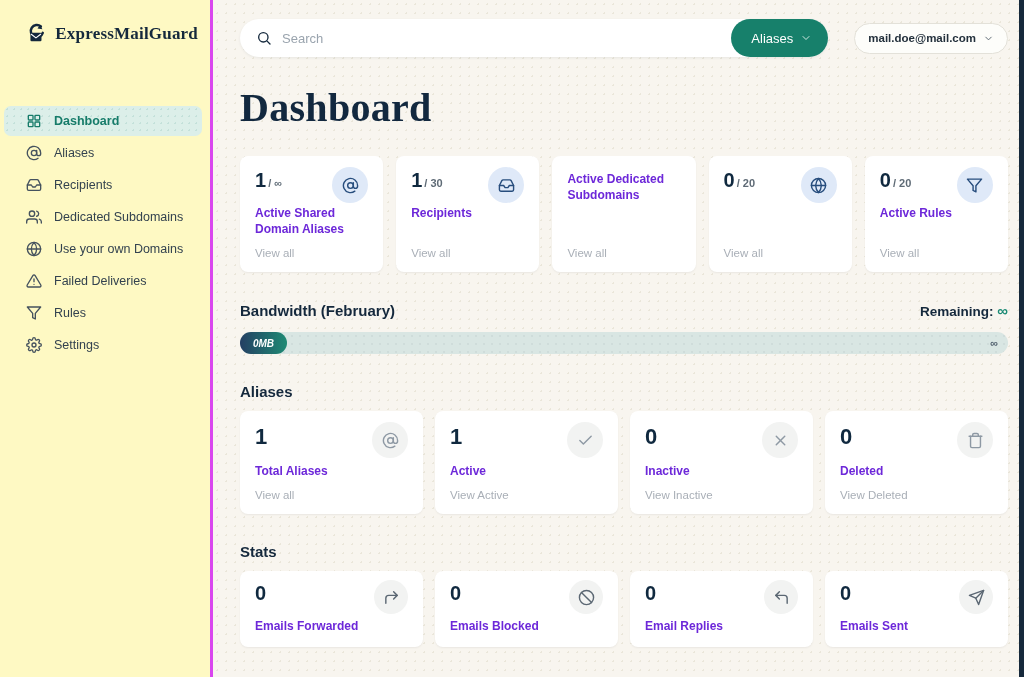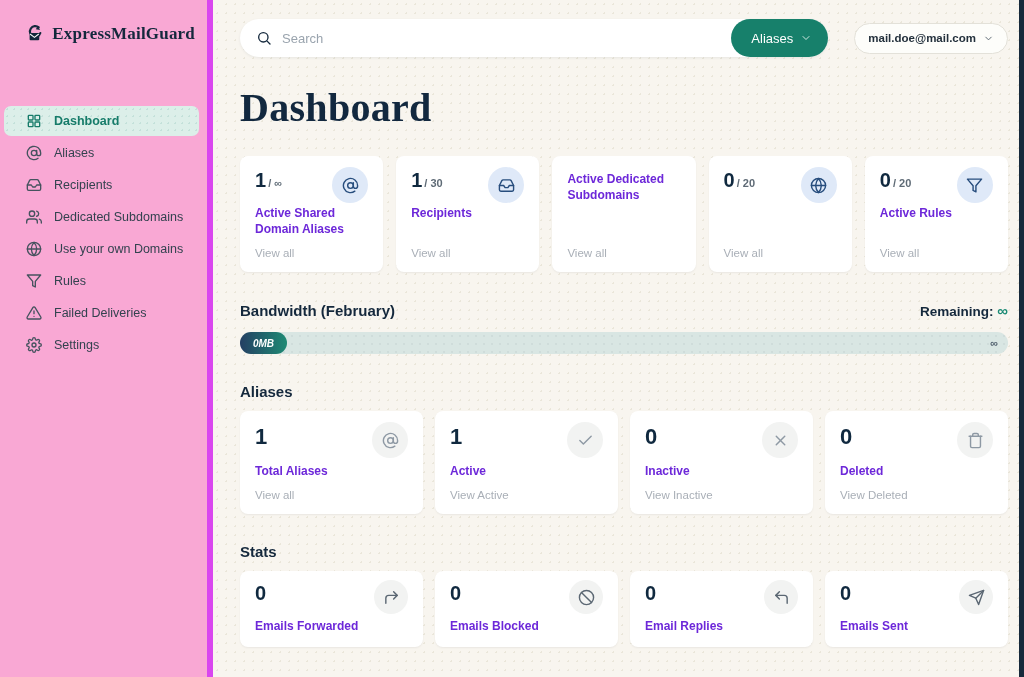--- a/index.html
+++ b/index.html
@@ -1,21 +1,21 @@
 <!DOCTYPE html>
 <html><head>
 <meta charset="utf-8">
 <style>
   * { margin:0; padding:0; box-sizing:border-box; }
   html,body { width:1024px; height:677px; overflow:hidden; background:#f8f5ef;
               font-family:"Liberation Sans", sans-serif; }
   .app { display:flex; width:1024px; height:677px; position:relative; }
 
   
-  .sidebar { width:213px; min-width:213px; background:#f9a8d4; border-right:6px solid #d946ef; height:100%; }
+  .sidebar { width:213px; min-width:213px; background:#fef9c3; border-right:3px solid #d946ef; height:100%; }
   .logo { display:flex; align-items:center; gap:8px; padding:16px 12px 12px 24px; }
   .logo-text { font-family:"Liberation Serif", serif; font-weight:bold; font-size:17px; color:#14283c; letter-spacing:.2px; }
   .nav { margin-top:42px; display:flex; flex-direction:column; gap:1px; }
   .nav-item { display:flex; align-items:center; gap:12px; height:30px; padding-left:22px;
               margin:0 8px 1px 4px; border-radius:7px; color:#33424f; font-size:12.5px; font-weight:500; cursor:pointer; }
   .nav-item svg { width:16px; height:16px; stroke:#45525e; }
   .nav-item.active { background:#dcefe9; color:#177c6a; font-weight:600;
       background-image:radial-gradient(rgba(23,124,106,.12) 1px, transparent 1px); background-size:7px 7px; }
   .nav-item.active svg { stroke:#177c6a; }
 
@@ -127,31 +127,31 @@
       <div class="nav-item">
         <svg viewBox="0 0 24 24">
             <circle cx="12" cy="12" r="10"></circle>
             <line x1="2" y1="12" x2="22" y2="12"></line>
             <path d="M12 2a15.3 15.3 0 0 1 4 10 15.3 15.3 0 0 1-4 10 15.3 15.3 0 0 1-4-10 15.3 15.3 0 0 1 4-10z"></path>
           </svg>
         <span>Use your own Domains</span>
       </div>
       <div class="nav-item">
         <svg viewBox="0 0 24 24">
-            <polygon points="22 3 2 3 10 12.46 10 19 14 21 14 12.46 22 3"></polygon>
-          </svg>
-        <span>Rules</span>
-      </div>
-      <div class="nav-item">
-        <svg viewBox="0 0 24 24">
             <path d="M10.29 3.86 1.82 18a2 2 0 0 0 1.71 3h16.94a2 2 0 0 0 1.71-3L13.71 3.86a2 2 0 0 0-3.42 0z"></path>
             <line x1="12" y1="9" x2="12" y2="13"></line>
             <line x1="12" y1="17" x2="12.01" y2="17"></line>
           </svg>
         <span>Failed Deliveries</span>
+      </div>
+      <div class="nav-item">
+        <svg viewBox="0 0 24 24">
+            <polygon points="22 3 2 3 10 12.46 10 19 14 21 14 12.46 22 3"></polygon>
+          </svg>
+        <span>Rules</span>
       </div>
       <div class="nav-item">
         <svg viewBox="0 0 24 24">
             <circle cx="12" cy="12" r="3"></circle>
             <path d="M19.4 15a1.65 1.65 0 0 0 .33 1.82l.06.06a2 2 0 0 1-2.83 2.83l-.06-.06a1.65 1.65 0 0 0-1.82-.33 1.65 1.65 0 0 0-1 1.51V21a2 2 0 0 1-4 0v-.09A1.65 1.65 0 0 0 9 19.4a1.65 1.65 0 0 0-1.82.33l-.06.06a2 2 0 0 1-2.83-2.83l.06-.06a1.65 1.65 0 0 0 .33-1.82 1.65 1.65 0 0 0-1.51-1H3a2 2 0 0 1 0-4h.09A1.65 1.65 0 0 0 4.6 9a1.65 1.65 0 0 0-.33-1.82l-.06-.06a2 2 0 0 1 2.83-2.83l.06.06a1.65 1.65 0 0 0 1.82.33H9a1.65 1.65 0 0 0 1-1.51V3a2 2 0 0 1 4 0v.09a1.65 1.65 0 0 0 1 1.51 1.65 1.65 0 0 0 1.82-.33l.06-.06a2 2 0 0 1 2.83 2.83l-.06.06a1.65 1.65 0 0 0-.33 1.82V9a1.65 1.65 0 0 0 1.51 1H21a2 2 0 0 1 0 4h-.09a1.65 1.65 0 0 0-1.51 1z"></path>
           </svg>
         <span>Settings</span>
       </div>
     </nav>
   </aside>

